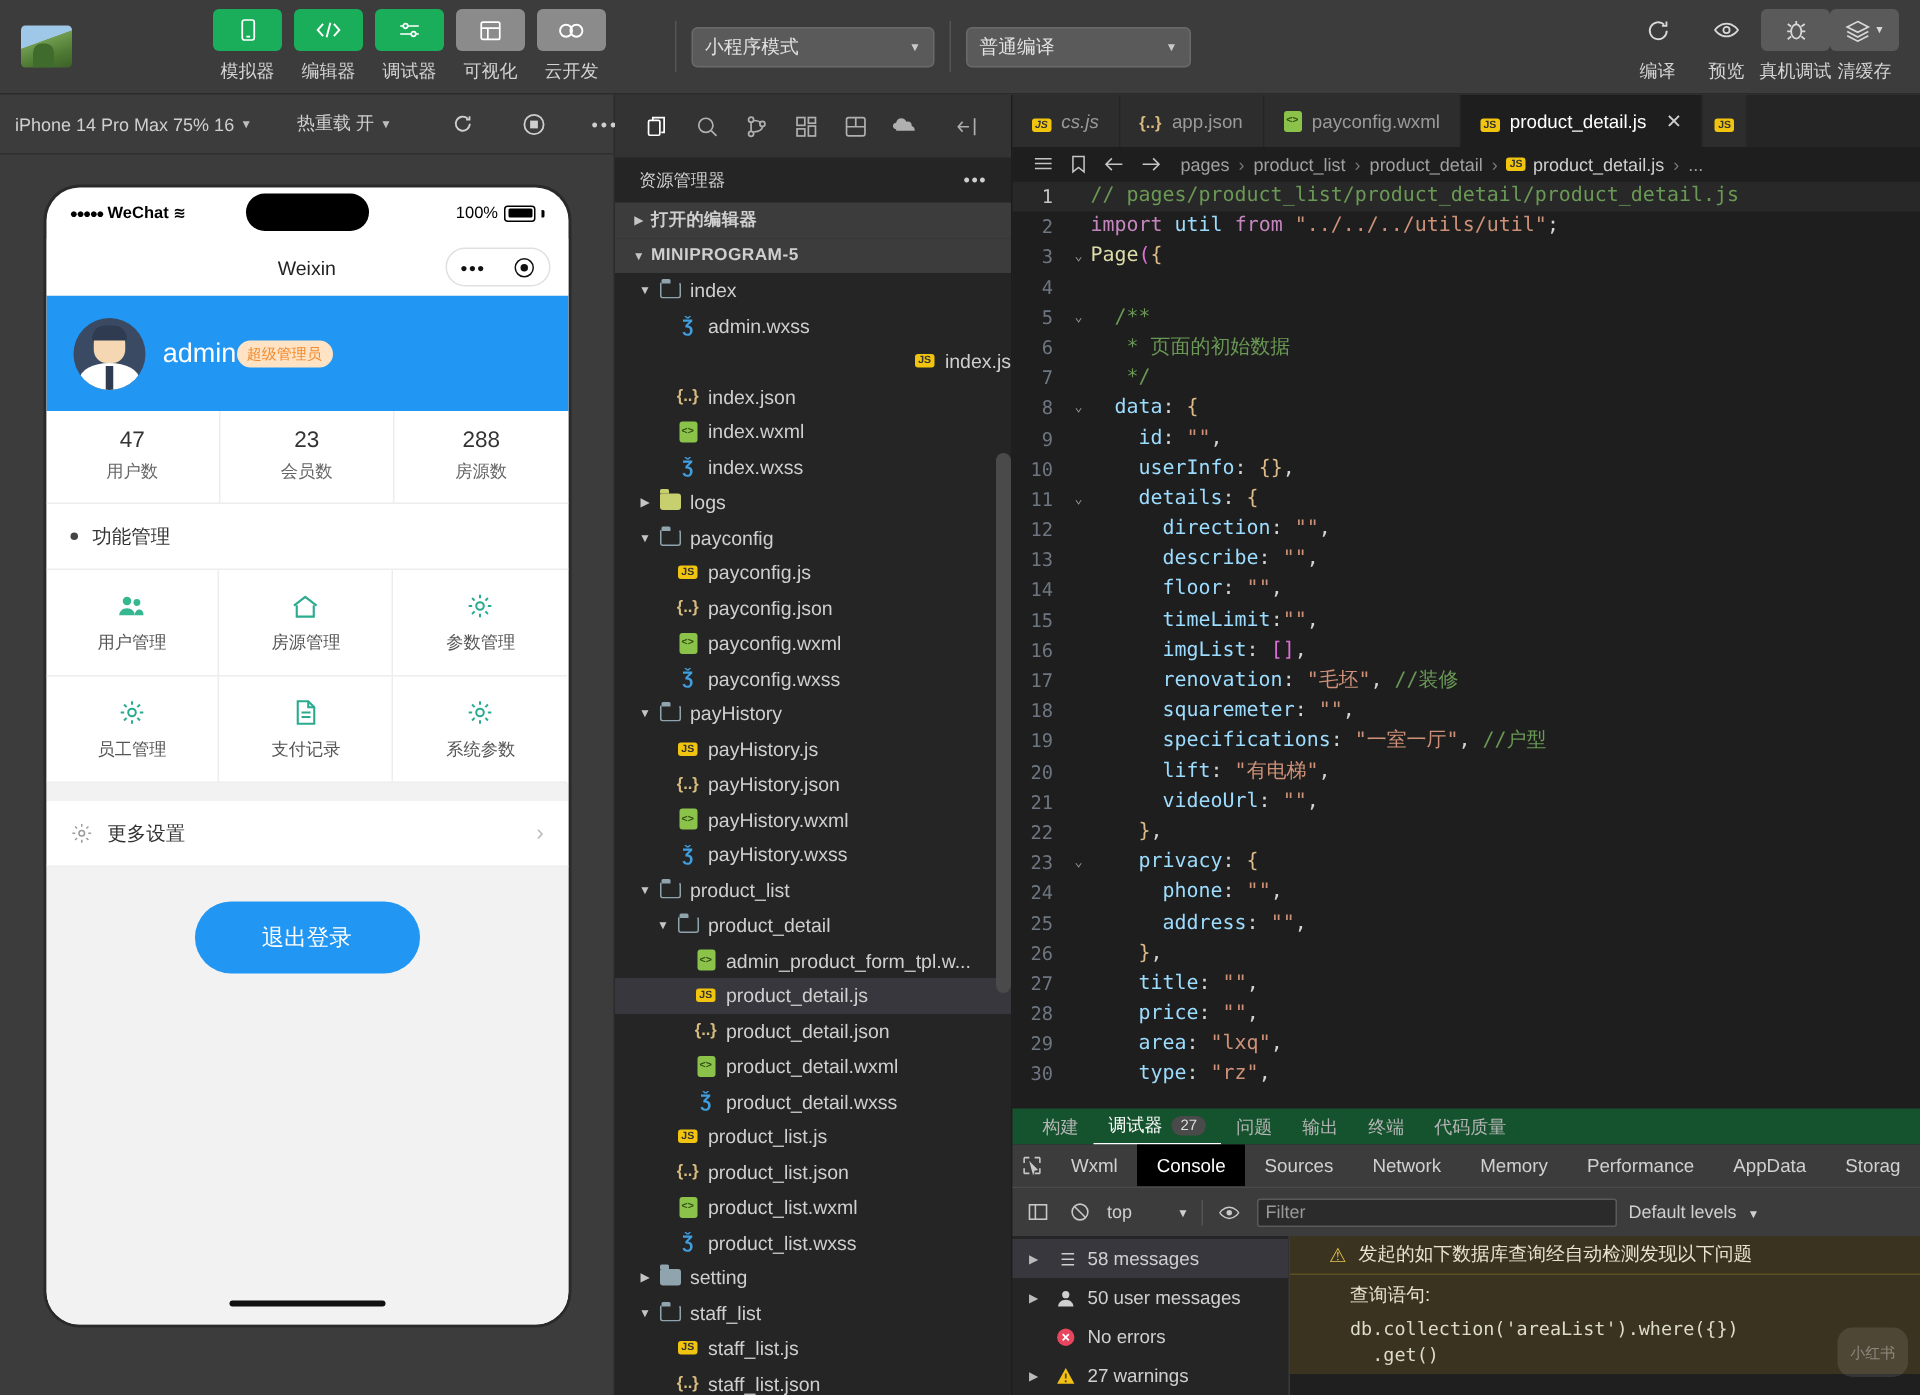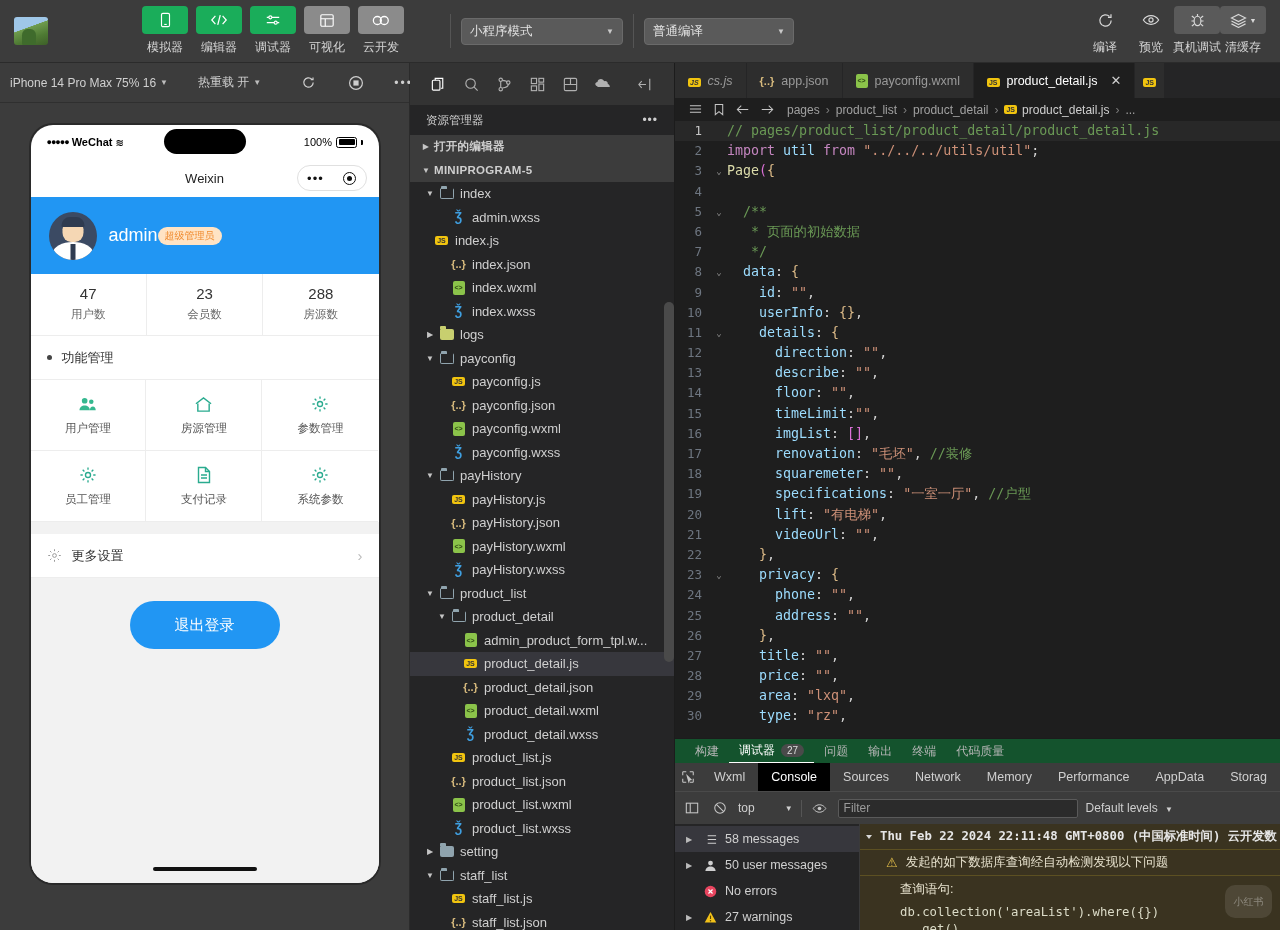--- a/index.html
+++ b/index.html
@@ -618,21 +618,21 @@
             </span>
     <span>index</span>
   </div>
   <div class="exp-row " style="padding-left:24px;">
     <span class="tw"></span>
     <span class="fi">
               <span class="badge-wxss">Ǯ</span>
             </span>
     <span>admin.wxss</span>
   </div>
-  <div class="exp-row " style="padding-left:7px;">
+  <div class="exp-row " style="padding-left:7px;justify-content:flex-end;">
     <span class="tw"></span>
     <span class="fi">
               <span class="badge-js">JS</span>
             </span>
     <span>index.js</span>
   </div>
   <div class="exp-row " style="padding-left:24px;">
     <span class="tw"></span>
     <span class="fi">
               <span class="badge-json">{..}</span>
@@ -1171,24 +1171,20 @@
                   <svg width="13" height="13" viewBox="0 0 14 14">
                     <path d="M7 1l6.2 11.4H.8z" fill="#f2c118"></path>
                     <path d="M7 5v3.6" stroke="#5a4400" stroke-width="1.2"></path>
                     <circle cx="7" cy="10.6" r=".8" fill="#5a4400"></circle>
                   </svg>
                 </span>
     <span>27 warnings</span>
   </div>
             </div>
           <div class="con-main">
-            <div class="cm-head">
-              <span class="tri down" style="color:#d8d8d8;"></span>
-              <span>Thu Feb 22 2024 22:11:48 GMT+0800 (中国标准时间) 云开发数</span>
-            </div>
             <div class="cm-warn">
               <span style="color:#e5c04a;font-size:13px;">⚠</span>
               <span>发起的如下数据库查询经自动检测发现以下问题</span>
             </div>
             <div class="cm-line">查询语句:</div>
             <div class="cm-code">db.collection('areaList').where({})
   .get()</div>
             <div class="wm">小红书</div>
           </div>
         </div>

